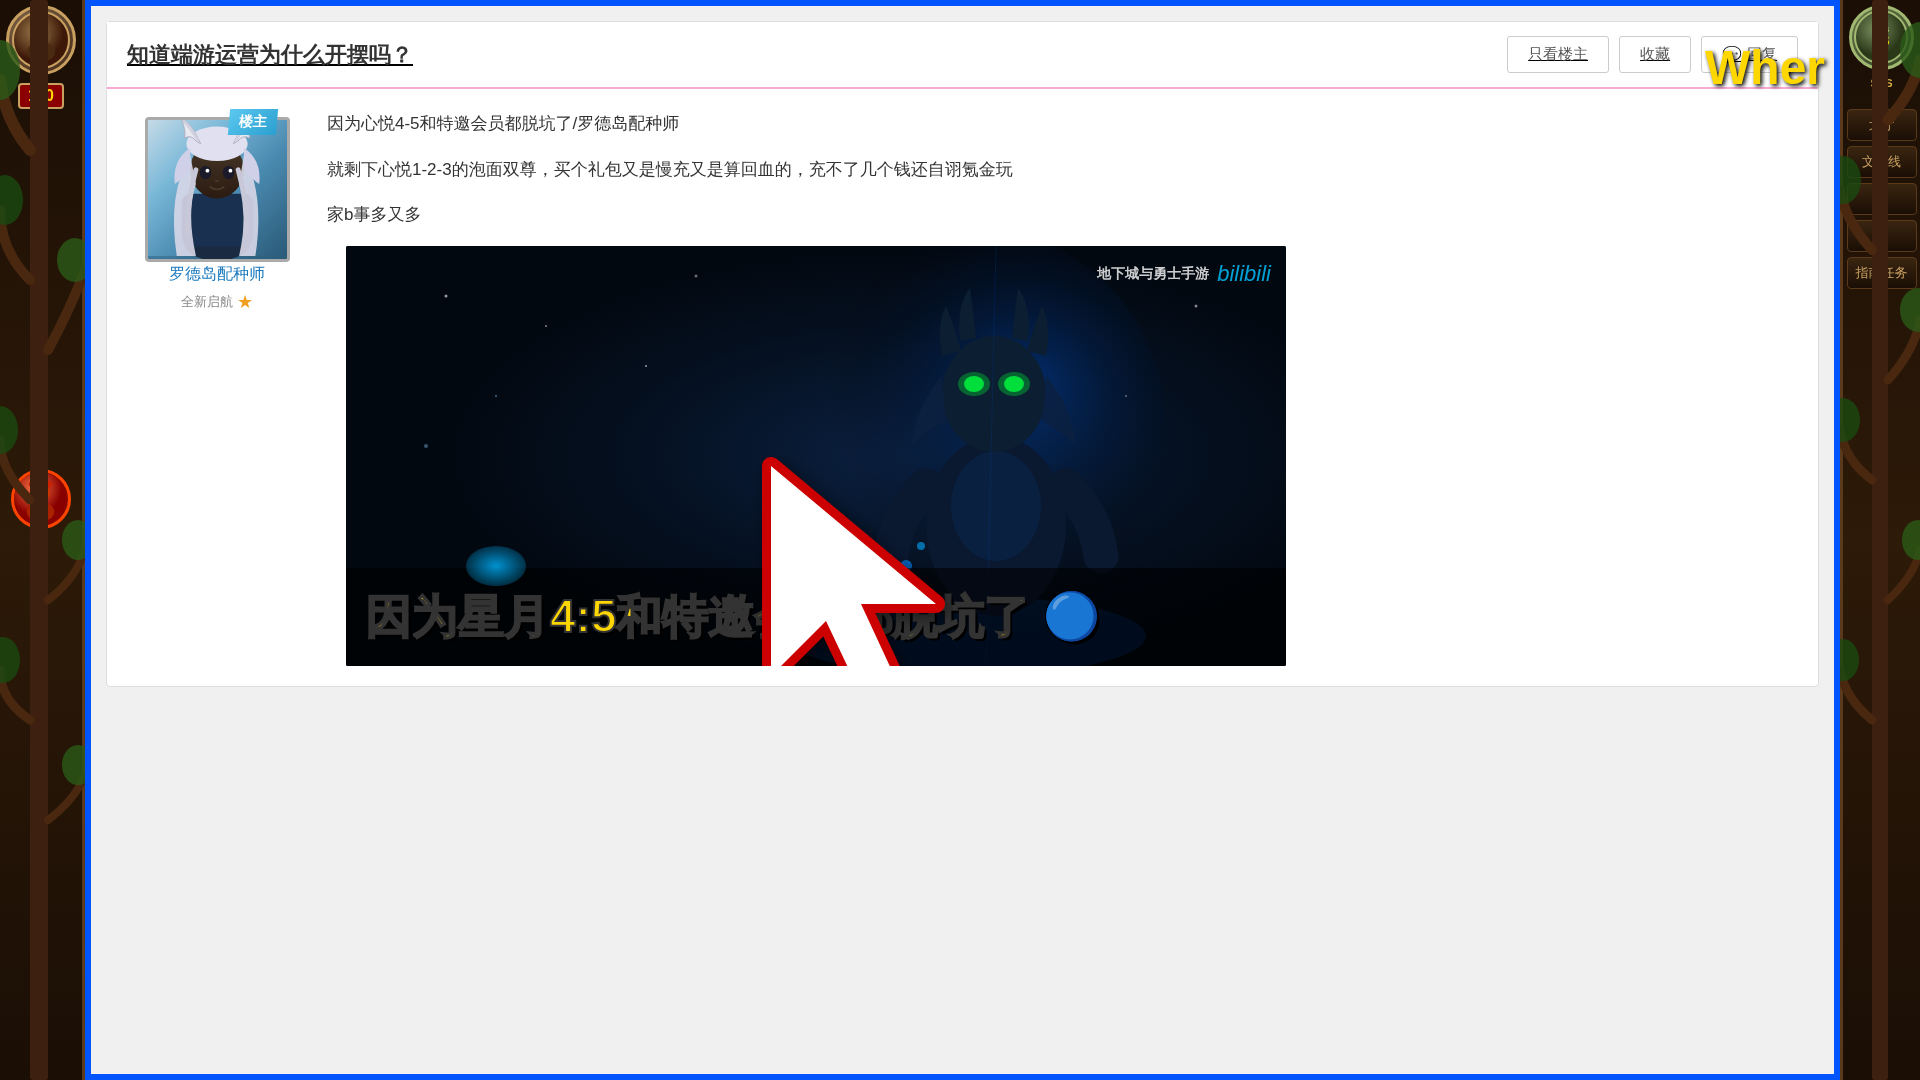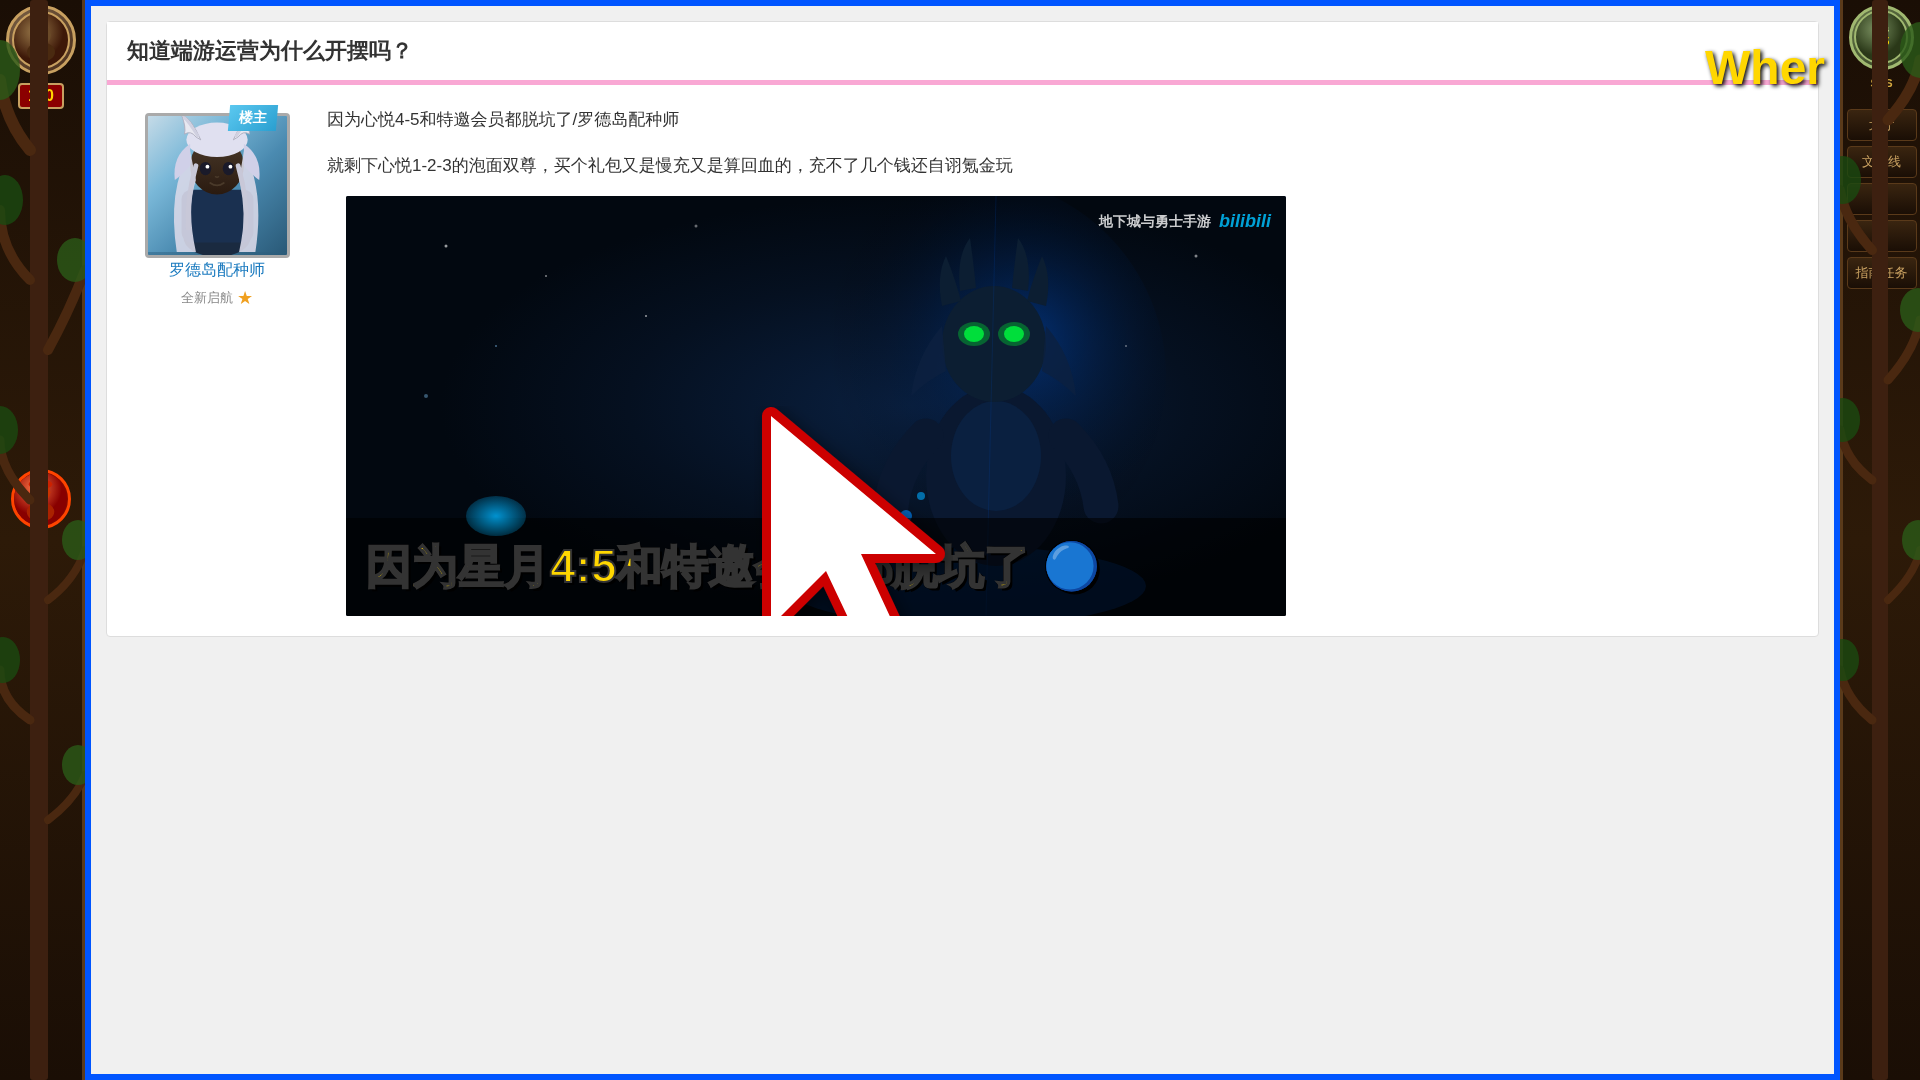--- a/index.html
+++ b/index.html
@@ -150,22 +150,23 @@
       border: 1px solid #ddd;
       border-radius: 4px;
     }
 
     
     .post-header {
       display: flex;
       align-items: center;
       justify-content: space-between;
       padding: 14px 20px;
-      border-bottom: 5px solid #f9a8d4;
+      border-bottom: 2px solid #f9a8d4;
       background: #fff;
+      text-decoration: underline;
     }
 
     .post-title {
       font-size: 22px;
       color: #333;
       font-weight: bold;
     }
 
     .post-actions {
       display: flex;
@@ -285,22 +286,22 @@
       color: rgba(255,255,255,0.85);
       font-size: 15px;
       font-weight: bold;
       display: flex;
       align-items: center;
       gap: 8px;
     }
 
     .bili-logo {
       color: #00a1d6;
-      font-size: 18px;
-      font-weight: 700;
+      font-size: 22px;
+      font-weight: 400;
       font-style: italic;
     }
 
     
     .play-arrow {
       position: absolute;
       top: 50%;
       left: 42%;
       transform: translate(-50%, -60%);
       width: 0;
@@ -488,20 +489,28 @@
 </div>
 
 <div class="blue-border-frame"></div>
 
 <div class="main-content">
 
   <div class="forum-post">
 
     <div class="post-header">
       <div class="post-title">知道端游运营为什么开摆吗？</div>
+      <div class="post-actions">
+        <button class="action-btn">只看楼主</button>
+        <button class="action-btn">收藏</button>
+        <button class="action-btn reply-btn">
+          <span style="font-size:16px;">💬</span>
+          <span>回复</span>
+        </button>
+      </div>
     </div>
 
     <div class="post-body">
 
       <div class="user-column">
         <div class="楼主-badge">楼主</div>
         <div class="user-avatar">
           <svg width="145" height="145" viewBox="0 0 145 145">
 
             <defs>
@@ -556,20 +565,21 @@
         <div class="user-name">罗德岛配种师</div>
         <div class="user-title">
           <span>全新启航</span>
           <span class="star-icon">★</span>
         </div>
       </div>
 
       <div class="post-content">
         <div class="post-text">因为心悦4-5和特邀会员都脱坑了/罗德岛配种师</div>
         <div class="post-text">就剩下心悦1-2-3的泡面双尊，买个礼包又是慢充又是算回血的，充不了几个钱还自诩氪金玩</div>
+        <div class="post-text">家b事多又多</div>
 
         <div class="video-container">
 
           <svg width="100%" height="100%" style="position:absolute;top:0;left:0;" viewBox="0 0 940 420" preserveAspectRatio="xMidYMid slice">
             <defs>
               <radialGradient id="bgGlow" cx="60%" cy="50%">
                 <stop offset="0%" stop-color="#0a2040"></stop>
                 <stop offset="60%" stop-color="#051020"></stop>
                 <stop offset="100%" stop-color="#020810"></stop>
               </radialGradient>

